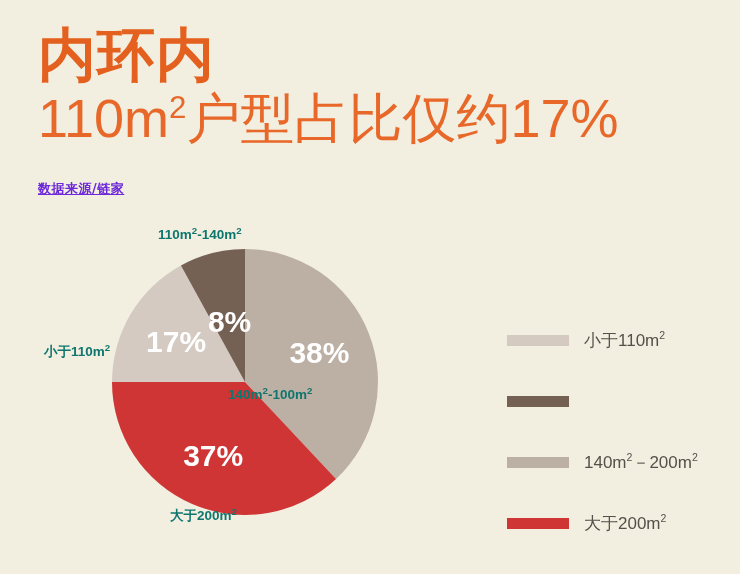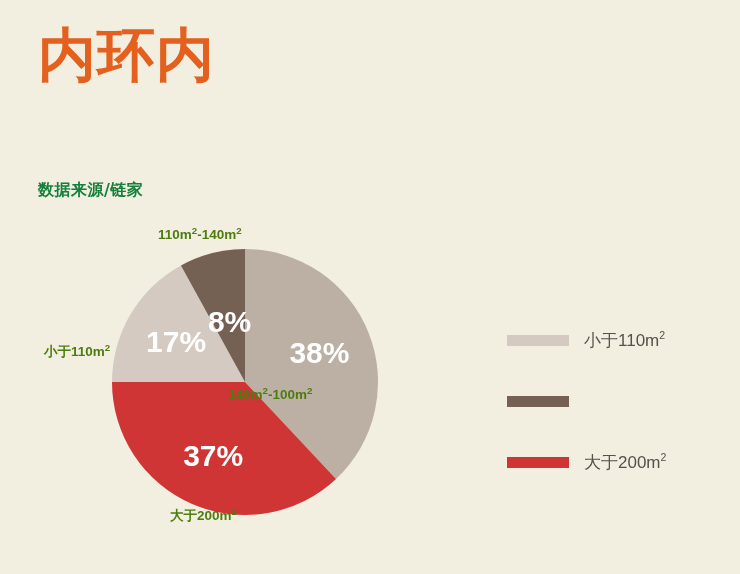--- a/index.html
+++ b/index.html
@@ -53,25 +53,26 @@
     font-size: 0.58em;
     vertical-align: super;
     line-height: 0;
   }
 
   .source-line {
     position: absolute;
     left: 38px;
     top: 180px;
     font-family: "DejaVu Serif", "Liberation Serif", serif;
-    font-size: 16px;
-    font-weight: 700;
-    color: #15803d;
+    font-size: 13px;
+    font-weight: 700;
+    color: #6d28d9;
     letter-spacing: 0.5px;
     white-space: nowrap;
+    text-decoration: underline;
   }
 
   
   .chart-area {
     position: absolute;
     left: 0;
     top: 215px;
     width: 500px;
     height: 345px;
   }
@@ -93,21 +94,21 @@
     fill: #ffffff;
     text-anchor: middle;
     dominant-baseline: central;
   }
 
   
   .callout {
     position: absolute;
     font-size: 13.5px;
     font-weight: 700;
-    color: #4d7c0f;
+    color: #0f766e;
     white-space: nowrap;
     letter-spacing: 0px;
   }
   .callout .sup {
     font-size: 0.72em;
     vertical-align: super;
     line-height: 0;
   }
 
   .callout-top    { left: 158px; top: 12px; }
@@ -151,20 +152,21 @@
     line-height: 0;
   }
 </style>
 </head>
 <body>
 
 <div id="infographic">
 
   <div class="header">
     <div class="title-main">内环内</div>
+    <div class="title-sub"><span>110m</span><span class="sup">2</span><span>户型占比仅约17%</span></div>
   </div>
 
   <div class="source-line">数据来源/链家</div>
 
   <div class="chart-area">
 
     <div class="pie-wrap">
       <svg class="pie-svg" width="270" height="270" viewBox="0 0 270 270">
 
         <path id="slice-0" d="M 135 135 L 135.00 2.00 A 133 133 0 0 1 226.04 231.95 Z" fill="#bcafa4"></path>
@@ -196,20 +198,24 @@
 
     <div class="legend-item">
       <span class="legend-swatch" id="sw-0" style="background: rgb(212, 202, 193);"></span>
       <span class="legend-label"><span>小于110m</span><span class="sup">2</span><span></span><span class="sup"></span></span>
     </div>
 
     <div class="legend-item">
       <span class="legend-swatch" id="sw-1" style="background: rgb(117, 96, 84);"></span>
     </div>
 
+    <div class="legend-item">
+      <span class="legend-swatch" id="sw-2" style="background: rgb(188, 175, 164);"></span>
+      <span class="legend-label"><span>140m</span><span class="sup">2</span><span>－200m</span><span class="sup">2</span></span>
+    </div>
 
     <div class="legend-item">
       <span class="legend-swatch" id="sw-3" style="background: rgb(206, 53, 52);"></span>
       <span class="legend-label"><span>大于200m</span><span class="sup">2</span><span></span><span class="sup"></span></span>
     </div>
 
   </div>
 
 </div>
 

